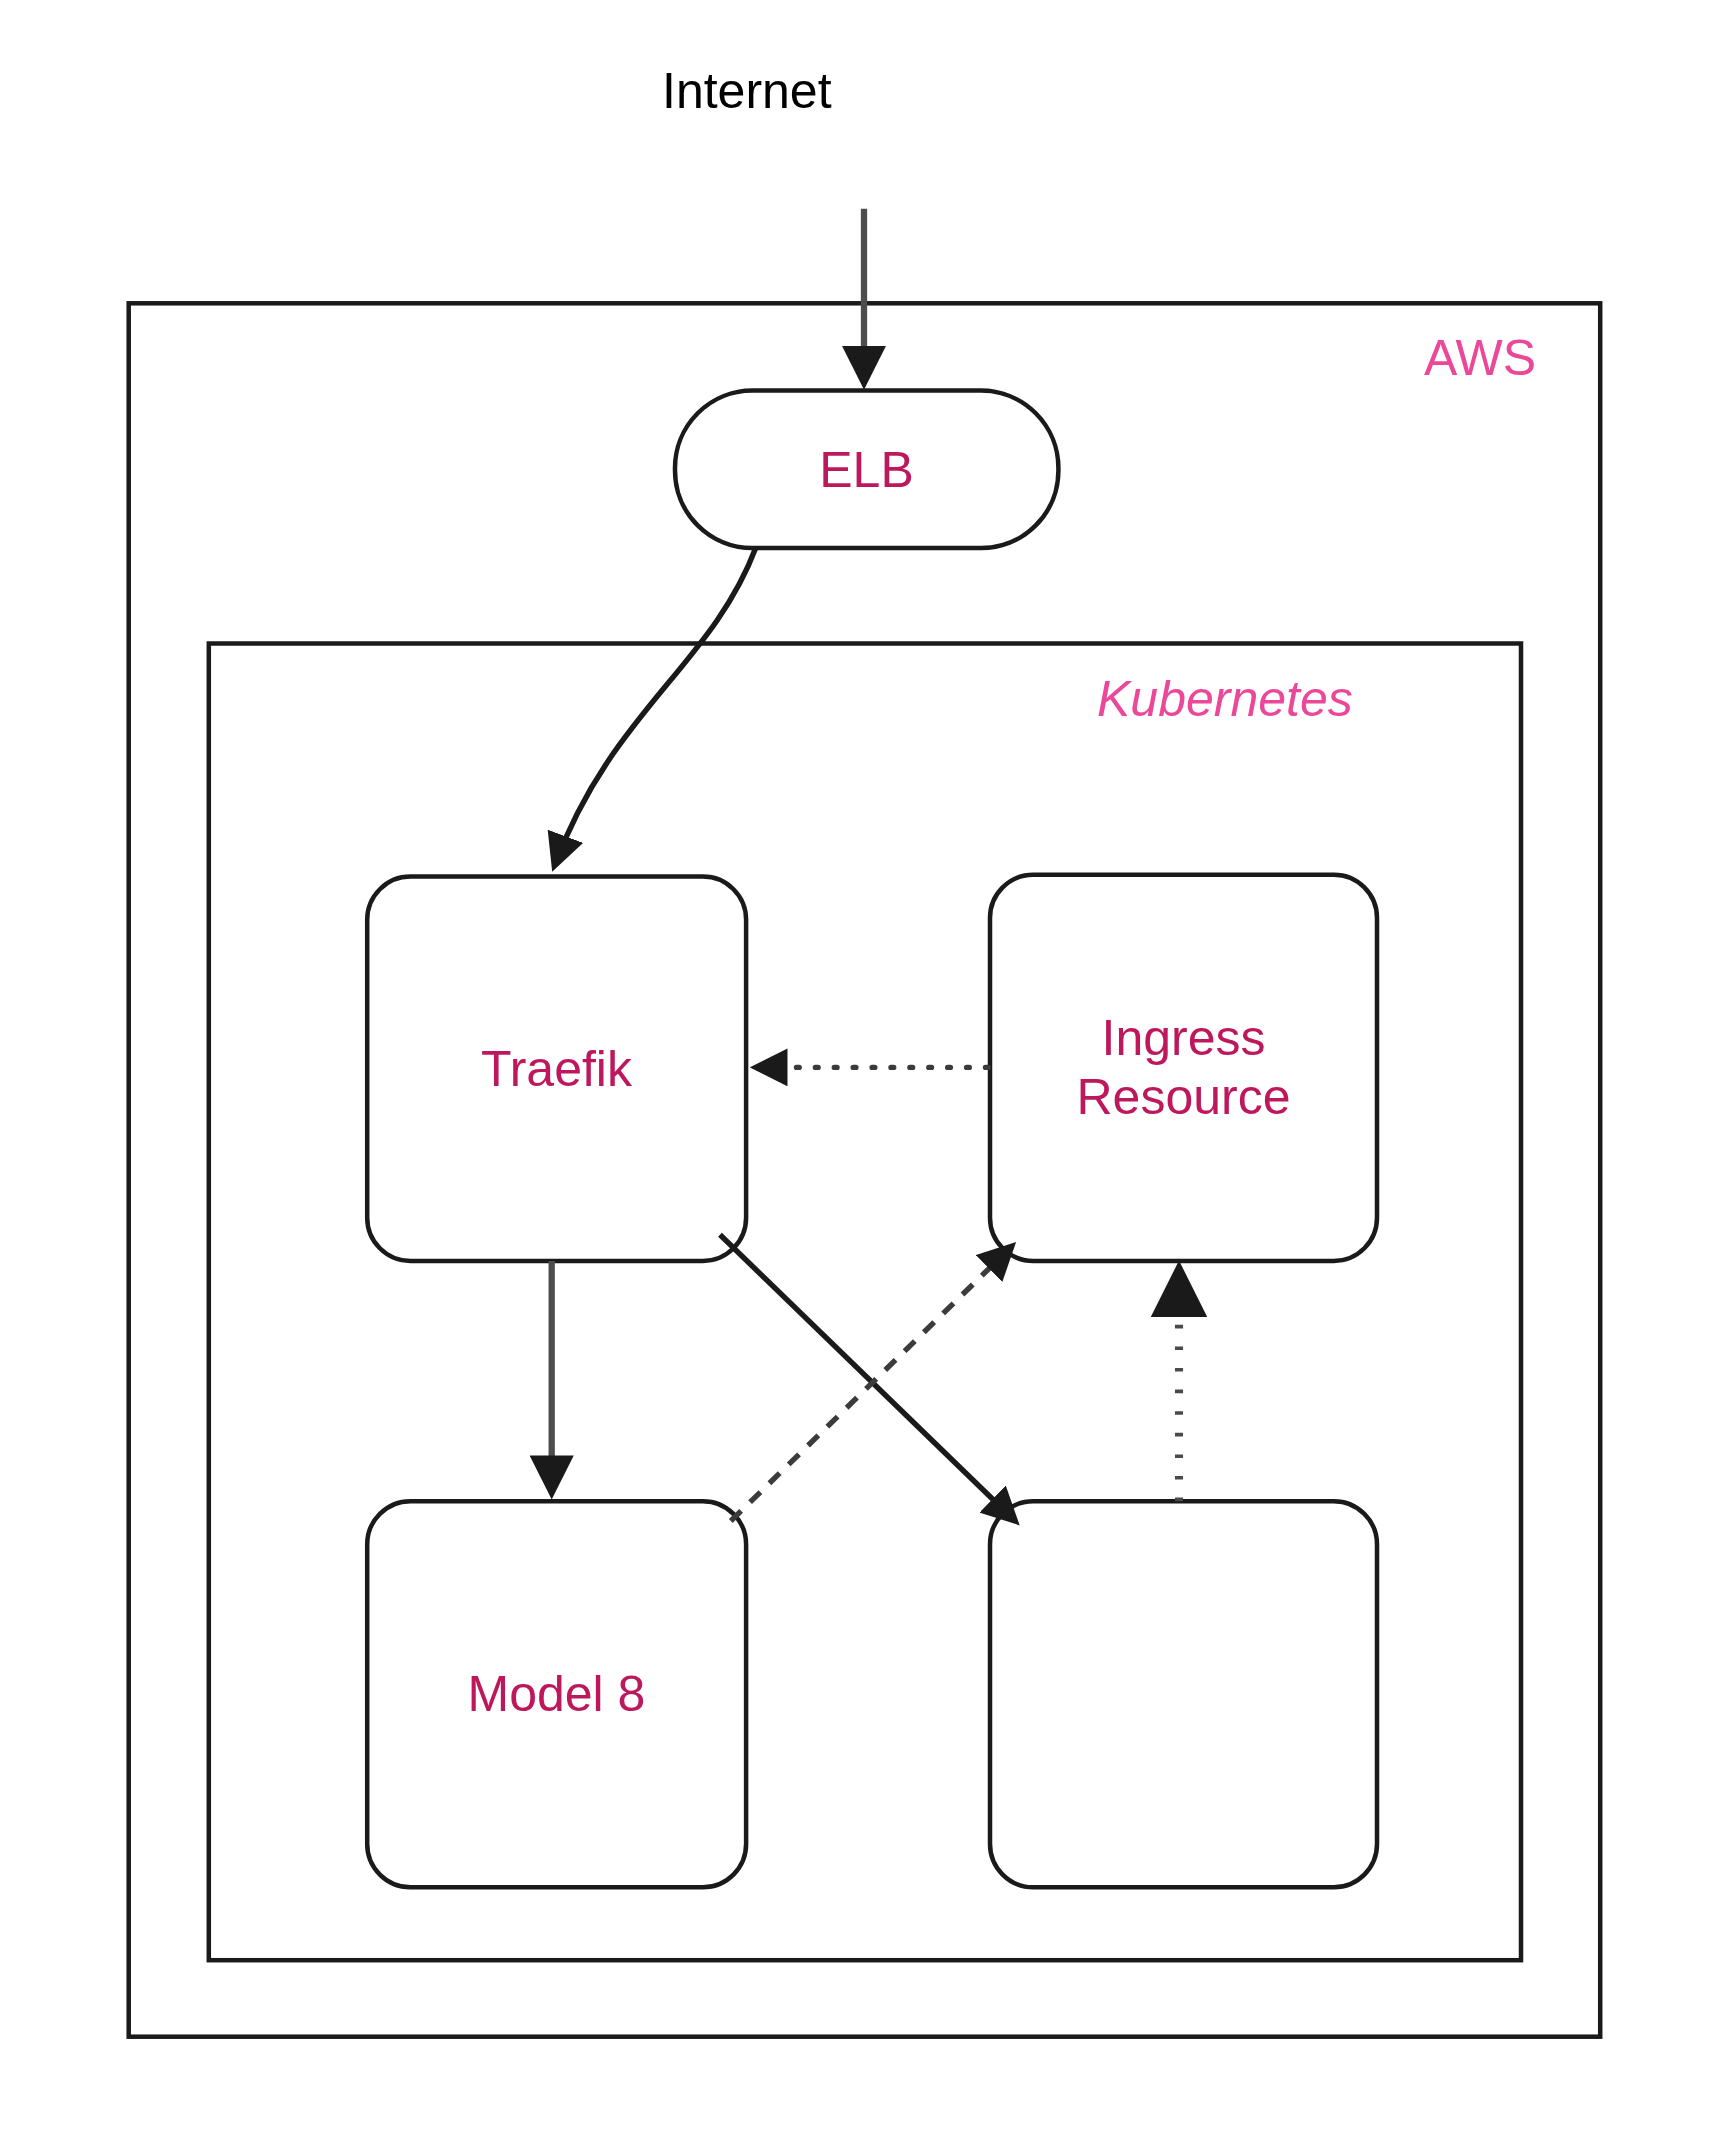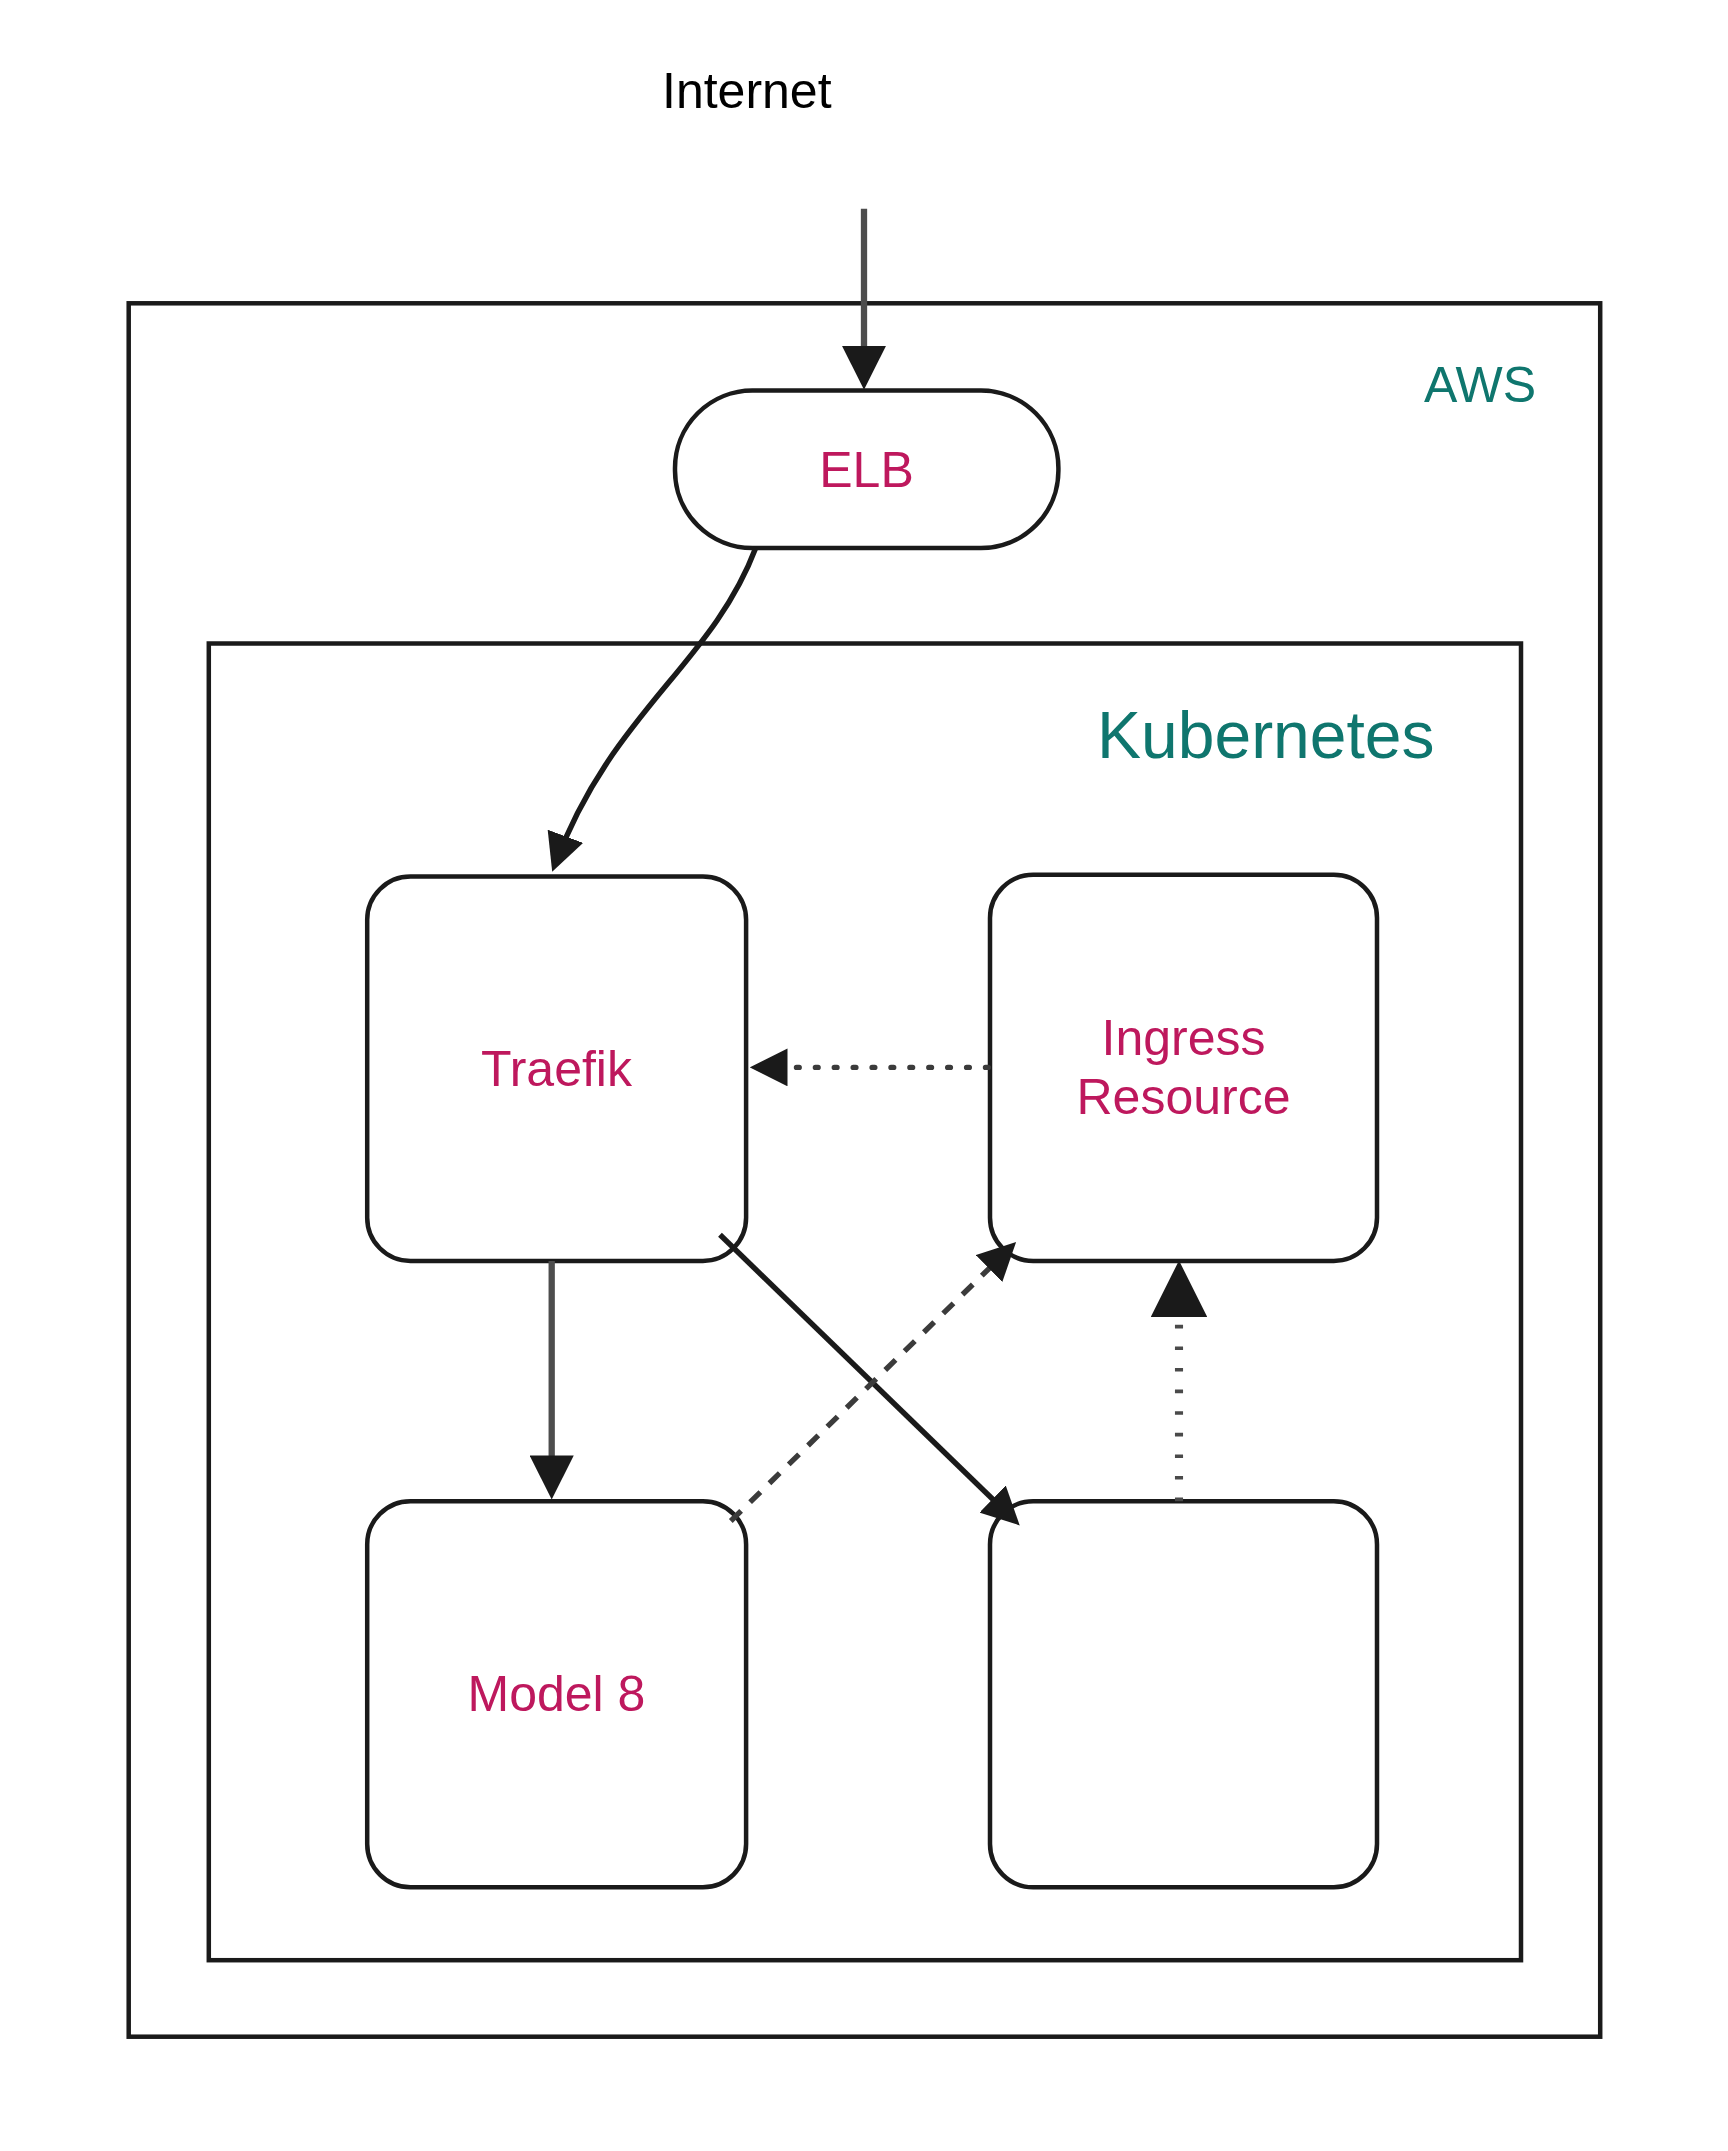--- a/index.html
+++ b/index.html
@@ -33,35 +33,34 @@
     align-items: center;
     justify-content: center;
     text-align: center;
     line-height: 1.18;
     white-space: pre-line;
     color: #be185d;
     pointer-events: none;
   }
   .boundary-label {
     position: absolute;
-    color: #0f766e;
+    color: #ec4899;
     white-space: nowrap;
-    margin-top: 27px;
   }
   .free-label {
     position: absolute;
     color: #000000;
     white-space: nowrap;
     margin-top: 10px;
   }
 
   
   #label-internet      { left: 662px;  top: 52px;   font-size: 50px; }
   #label-aws           { left: 1424px; top: 329px;  font-size: 50px; }
-  #label-kubernetes    { left: 1097px; top: 670px;  font-size: 66px; }
+  #label-kubernetes    { left: 1097px; top: 670px;  font-size: 50px; font-style: italic; }
 
   #label-elb    { left: 675px;  top: 391px;  width: 383px; height: 158px; font-size: 50px; }
   #label-traefik{ left: 367px;  top: 877px;  width: 379px; height: 384px; font-size: 50px; }
   #label-ingress{ left: 990px; top: 875px;  width: 387px; height: 386px; font-size: 50px; }
   #label-model1 { left: 367px;  top: 1501px; width: 379px; height: 386px; font-size: 50px; }
   #label-model2 { left: 990px; top: 1501px; width: 387px; height: 386px; font-size: 50px; }
 </style>
 </head>
 <body>
 

